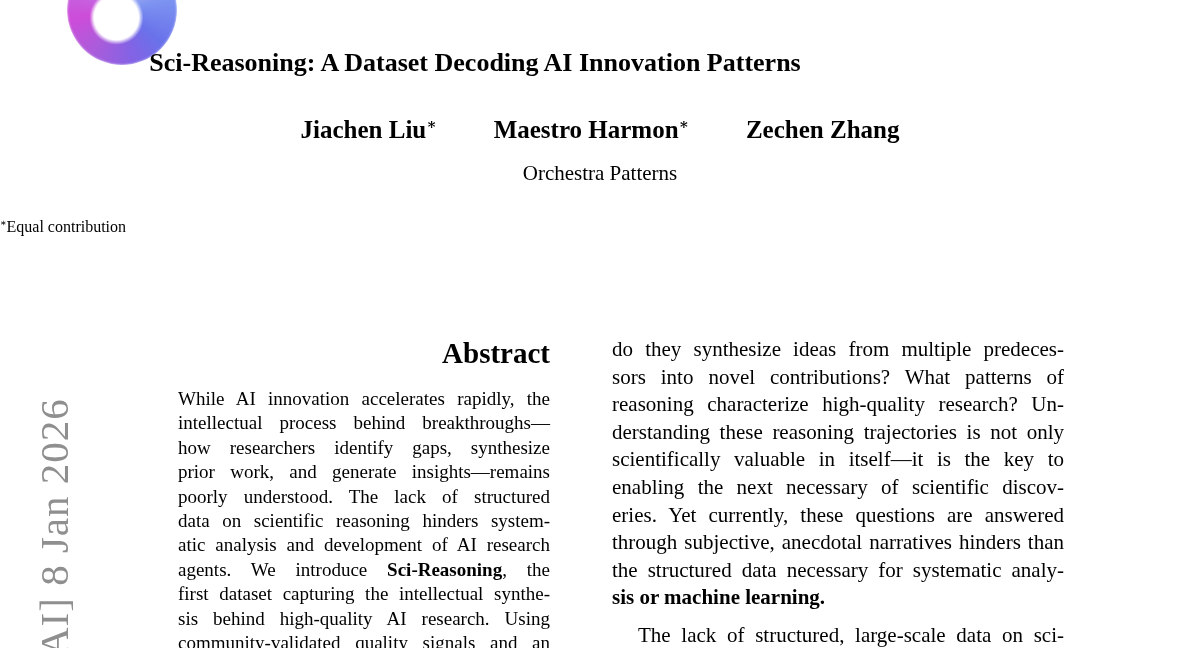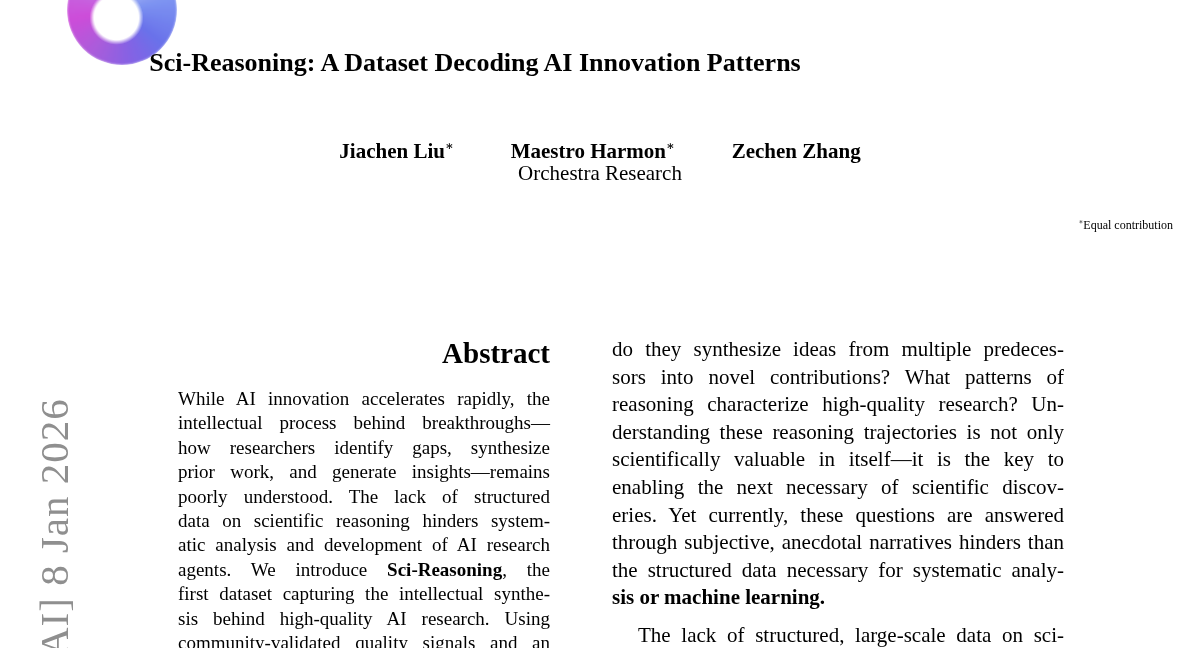--- a/index.html
+++ b/index.html
@@ -22,25 +22,25 @@
   }
   .logo-hole{position:absolute;left:27px;top:40px;width:44px;height:44px;border-radius:50%;background:#fff;filter:blur(1.5px);}
   
   .watermark{
     position:absolute;left:30px;top:657px;
     transform:rotate(-90deg);transform-origin:top left;
     font-size:41px;white-space:nowrap;letter-spacing:1px;
   }
   
   .title{position:absolute;left:0;top:48px;width:950px;margin:0;text-align:center;font-size:26px;font-weight:bold;}
-  .authors{position:absolute;left:0;top:139px;width:1200px;display:flex;justify-content:center;gap:57px;font-size:21px;font-weight:bold;}
+  .authors{position:absolute;left:0;top:116px;width:1200px;display:flex;justify-content:center;gap:57px;font-size:25px;font-weight:bold;}
   .author{white-space:nowrap;}
   sup{font-size:60%;vertical-align:super;line-height:0;}
   .affiliation{position:absolute;left:0;top:161px;width:1200px;text-align:center;font-size:21px;}
-  .equal-note{position:absolute;left:0;top:218px;width:1173px;text-align:right;font-size:12px;}
+  .equal-note{position:absolute;left:0;top:218px;width:1173px;text-align:left;font-size:16px;}
   
   .abstract-heading{position:absolute;left:178px;top:337px;width:372px;text-align:right;font-size:29px;font-weight:bold;}
   .abstract-body{position:absolute;left:178px;top:387px;width:372px;font-size:19px;line-height:24.4px;}
   .body-col{position:absolute;left:612px;top:336px;width:452px;font-size:21px;line-height:27.6px;}
   .tline{text-align:justify;text-align-last:justify;}
   .tline.last{text-align-last:left;font-weight:bold;}
   .tline.ind{text-indent:26px;margin-top:10px;}
 </style>
 </head>
 <body>
@@ -55,21 +55,21 @@
   <div class="watermark" style="color: rgb(143, 143, 143);">AI] 8 Jan 2026</div>
 
   <h1 class="title">Sci-Reasoning: A Dataset Decoding AI Innovation Patterns</h1>
 
   <div class="authors" id="authors">
       <span class="author"><span>Jiachen Liu</span><sup>∗</sup></span>
       <span class="author"><span>Maestro Harmon</span><sup>∗</sup></span>
       <span class="author"><span>Zechen Zhang</span></span>
     </div>
 
-  <div class="affiliation">Orchestra Research</div>
+  <div class="affiliation">Orchestra Patterns</div>
 
   <div class="equal-note"><sup>∗</sup><span>Equal contribution</span></div>
 
   <div class="abstract-heading">Abstract</div>
 
   <div class="abstract-body" id="abstract-col">
       <div class="tline"><span>While AI innovation accelerates rapidly, the</span></div>
       <div class="tline"><span>intellectual process behind breakthroughs—</span></div>
       <div class="tline"><span>how researchers identify gaps, synthesize</span></div>
       <div class="tline"><span>prior work, and generate insights—remains</span></div>

